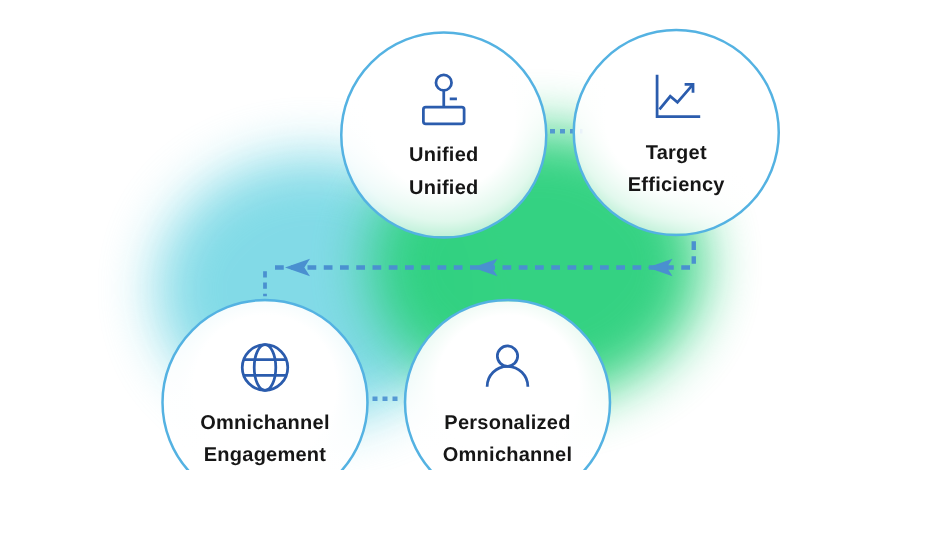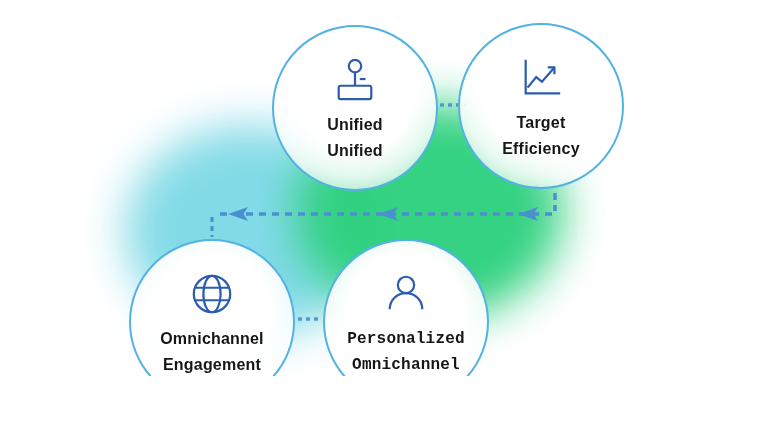--- a/index.html
+++ b/index.html
@@ -61,21 +61,21 @@
                 rgba(255,255,255,0.28) 100%);
     z-index: 2;
     display: flex;
     flex-direction: column;
     align-items: center;
     padding-top: 30px;
   }
   .node-unified      { left: 272px; top: 25px; }
   .node-target       { left: 458px; top: 23px; }
   .node-omnichannel  { left: 129px; top: 239px; }
-  .node-personalized { left: 323px; top: 239px; font-family: Liberation Mono, monospace; }
+  .node-personalized { left: 323px; top: 239px; }
   .node-icon { width: 46px; height: 46px; display: block; }
   .node-icon svg { width: 46px; height: 46px; display: block; }
   .node-icon svg * {
     stroke: var(--icon-blue, #2b5cad);
     stroke-width: 2.3;
     fill: none;
   }
   .node-label {
     margin-top: 9px;
     text-align: center;

